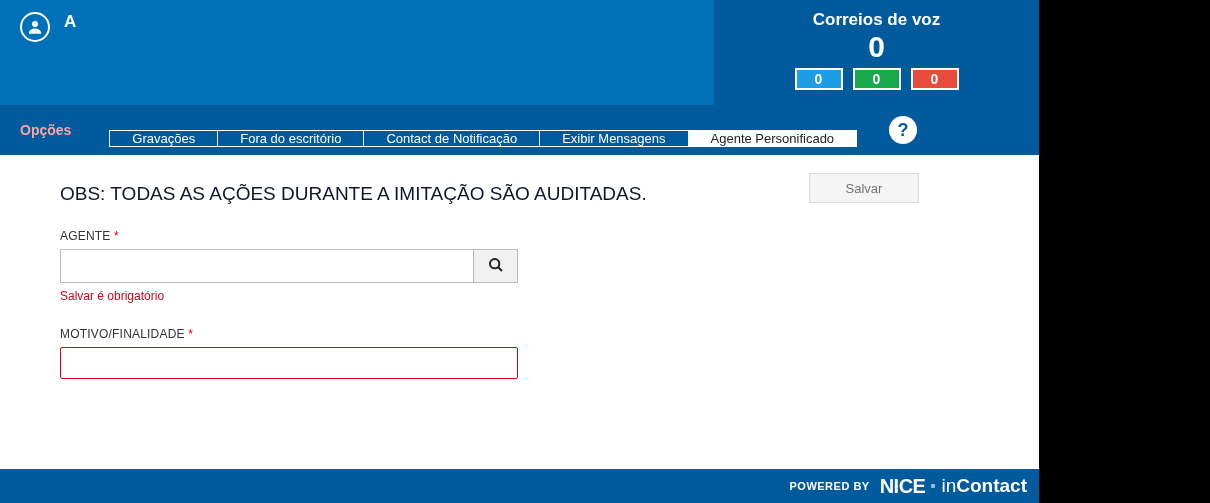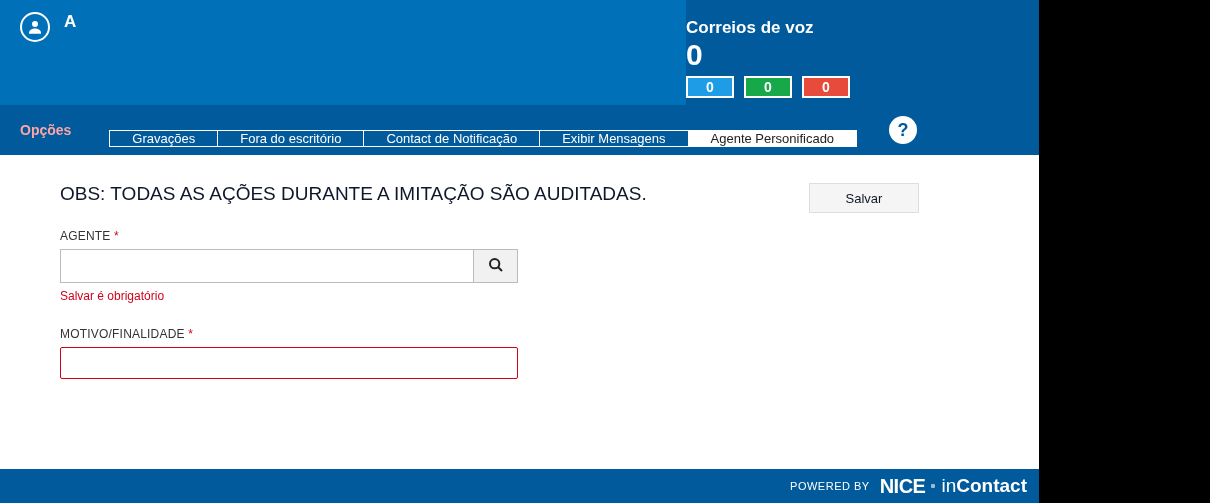--- a/index.html
+++ b/index.html
@@ -3,48 +3,48 @@
   <meta charset="utf-8">
   <style>
     * { margin: 0; padding: 0; box-sizing: border-box; font-family: Arial, Helvetica, sans-serif; }
     body { background: #000; width: 1210px; height: 503px; overflow: hidden; }
     .app { width: 1039px; height: 503px; background: #fff; display: flex; flex-direction: column; }
     .topbar { height: 105px; display: flex; background: #005a9b; }
     .topbar-left { flex: 1; display: flex; align-items: flex-start; padding: 12px 20px; background: #0071b8; }
     .avatar-circle { width: 30px; height: 30px; border: 2px solid #fff; border-radius: 50%; display: flex; align-items: center; justify-content: center; margin-right: 14px; }
     .avatar-circle svg { width: 18px; height: 18px; }
     .user-letter { color: #fff; font-weight: bold; font-size: 17px; }
-    .topbar-right { width: 353px; background: #005a9b; display: flex; flex-direction: column; align-items: flex-start; padding-top: 18px; }
+    .topbar-right { width: 325px; background: #005a9b; display: flex; flex-direction: column; align-items: center; padding-top: 10px; }
     .vm-title { color: #fff; font-weight: bold; font-size: 17px; margin-bottom: 2px; }
     .vm-total { color: #fff; font-weight: bold; font-size: 30px; line-height: 1; margin-bottom: 6px; }
     .vm-counts { display: flex; gap: 10px; }
     .vm-box { width: 48px; height: 22px; display: flex; align-items: center; justify-content: center; color: #fff; font-weight: bold; border: 2px solid #fff; font-size: 14px; }
     .vm-box.blue { background: #1e9ce5; }
     .vm-box.green { background: #17a849; }
     .vm-box.red { background: #e64b3c; }
     .tabbar { height: 50px; background: #005a9b; display: flex; align-items: center; padding: 0 20px; }
     .opcoes-label { color: #fca5a5; font-weight: bold; font-size: 14px; margin-right: 38px; }
     .tabs { display: flex; height: 33px; align-items: flex-end; }
     .tab { border: 1px solid #fff; color: #fff; display: flex; align-items: center; justify-content: center; font-size: 13px; padding: 0 22px; cursor: pointer; white-space: nowrap; }
     .tab + .tab { border-left: none; }
     .tab.active { background: #fff; color: #222; }
     .help-circle { margin-left: 32px; width: 28px; height: 28px; border-radius: 50%; background: #fff; color: #005a9b; display: flex; align-items: center; justify-content: center; font-weight: bold; font-size: 18px; cursor: pointer; }
     .content { flex: 1; position: relative; padding: 28px 60px; }
-    .save-btn { position: absolute; top: 28px; right: 120px; width: 110px; height: 30px; border: 1px solid #ddd; background: #f5f5f5; color: #0f172a; font-size: 13px; cursor: default; }
+    .save-btn { position: absolute; top: 18px; right: 120px; width: 110px; height: 30px; border: 1px solid #ddd; background: #f5f5f5; color: #737373; font-size: 13px; cursor: default; }
     .warn { color: #0f172a; font-size: 19px; margin-bottom: 24px; }
     .field { margin-bottom: 24px; }
     .field-label { font-size: 12px; color: #333; margin-bottom: 6px; display: block; letter-spacing: 0.2px; }
     .req { color: #d0021b; }
     .agent-row { display: flex; }
     .agent-input { width: 414px; height: 34px; border: 1px solid #bbb; padding: 0 8px; font-size: 13px; }
     .search-btn { width: 44px; height: 34px; border: 1px solid #bbb; border-left: none; background: #f1f1f1; display: flex; align-items: center; justify-content: center; cursor: pointer; }
     .err { color: #d0021b; font-size: 12px; margin-top: 6px; }
     .motivo-input { width: 458px; height: 32px; border: 1px solid #d0021b; padding: 0 8px; font-size: 13px; border-radius: 2px; }
     .footer { height: 34px; background: #005a9b; display: flex; align-items: center; justify-content: flex-end; padding: 0 12px; color: #fff; font-size: 13px; }
-    .powered { letter-spacing: 0.5px; margin-right: 10px; font-size: 11px; font-weight: normal; padding-left: 31px; }
+    .powered { letter-spacing: 0.5px; margin-right: 10px; font-size: 11px; font-weight: bold; padding-left: 31px; }
     .nice { font-weight: 900; font-size: 20px; letter-spacing: -0.5px; margin-right: 6px; }
     .dot { width: 4px; height: 4px; background: #fff; opacity: 0.6; margin-right: 6px; border-radius: 1px; }
     .incontact { font-size: 19px; }
     .incontact .in { font-weight: 300; }
     .incontact .con { font-weight: bold; }
   </style>
 </head>
 <body>
 
 <div class="app">

